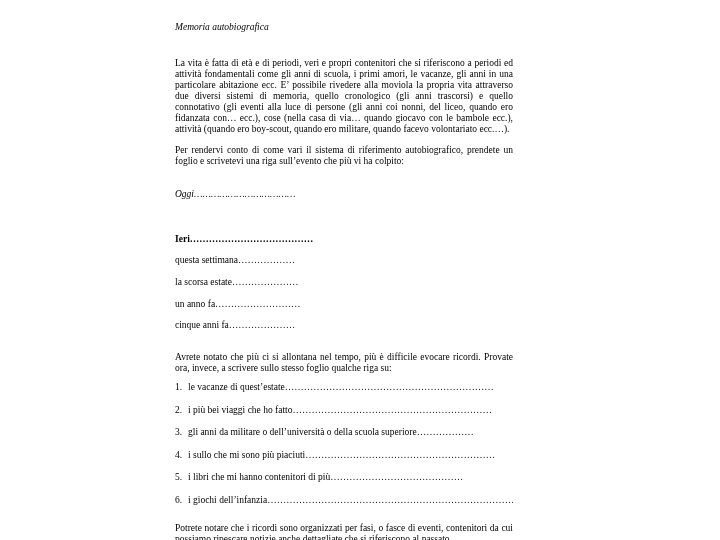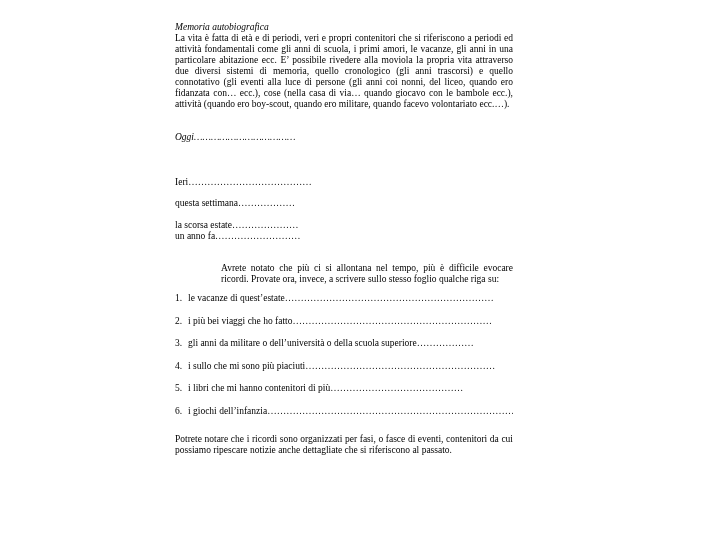--- a/index.html
+++ b/index.html
@@ -19,33 +19,33 @@
     width: 338px;
     font-size: 9.5px;
     line-height: 11px;
   }
   .doc-title {
     margin-top: 4px;
     font-style: italic;
     white-space: nowrap;
   }
   .para { text-align: justify; }
-  .p-intro { }
+  .p-intro { margin-top: 25px; }
   .p-instruction { margin-top: 10px; }
-  .p-exercise { margin-top: 21px; margin-left: 46px; }
+  .p-exercise { margin-top: 21px; }
   .p-closing { margin-top: 17px; font-family: Liberation Serif, serif; }
   .fill-line {
     white-space: nowrap;
     overflow: hidden;
   }
   .t0 { margin-top: 22px; font-style: italic; }
-  .t1 { margin-top: 34px; }
+  .t1 { margin-top: 34px; font-weight: bold; }
   .t2 { margin-top: 10px; }
   .t3 { margin-top: 11px; }
-  .t4 { margin-top: 0; }
+  .t4 { margin-top: 11px; }
   .t5 { margin-top: 10px; }
   .num-item {
     display: flex;
     white-space: nowrap;
     overflow: hidden;
   }
   .num-item .n {
     flex: none;
     width: 13px;
   }
@@ -59,26 +59,28 @@
 </head>
 <body>
 
 <div class="canvas">
   <div class="doc">
 
     <div class="doc-title">Memoria autobiografica</div>
 
     <div class="para p-intro">La vita è fatta di età e di periodi, veri e propri contenitori che si riferiscono a periodi ed attività fondamentali come gli anni di scuola, i primi amori, le vacanze, gli anni in una particolare abitazione ecc. E’ possibile rivedere alla moviola la propria vita attraverso due diversi sistemi di memoria, quello cronologico (gli anni trascorsi) e quello connotativo (gli eventi alla luce di persone (gli anni coi nonni, del liceo, quando ero fidanzata con… ecc.), cose (nella casa di via… quando giocavo con le bambole ecc.), attività (quando ero boy-scout, quando ero militare, quando facevo volontariato ecc.…).</div>
 
+    <div class="para p-instruction">Per rendervi conto di come vari il sistema di riferimento autobiografico, prendete un foglio e scrivetevi una riga sull’evento che più vi ha colpito:</div>
 
     <div class="fill-line t0">Oggi………………………………</div>
     <div class="fill-line t1">Ieri…………………………………</div>
     <div class="fill-line t2">questa settimana………………</div>
     <div class="fill-line t3">la scorsa estate…………………</div>
     <div class="fill-line t4">un anno fa………………………</div>
+    <div class="fill-line t5">cinque anni fa…………………</div>
 
     <div class="para p-exercise">Avrete notato che più ci si allontana nel tempo, più è difficile evocare ricordi. Provate ora, invece, a scrivere sullo stesso foglio qualche riga su:</div>
 
     <div class="num-item i0">
       <span class="n">1.</span>
       <span class="txt">le vacanze di quest’estate…………………………………………………………</span>
     </div>
     <div class="num-item i1">
       <span class="n">2.</span>
       <span class="txt">i più bei viaggi che ho fatto………………………………………………………</span>

